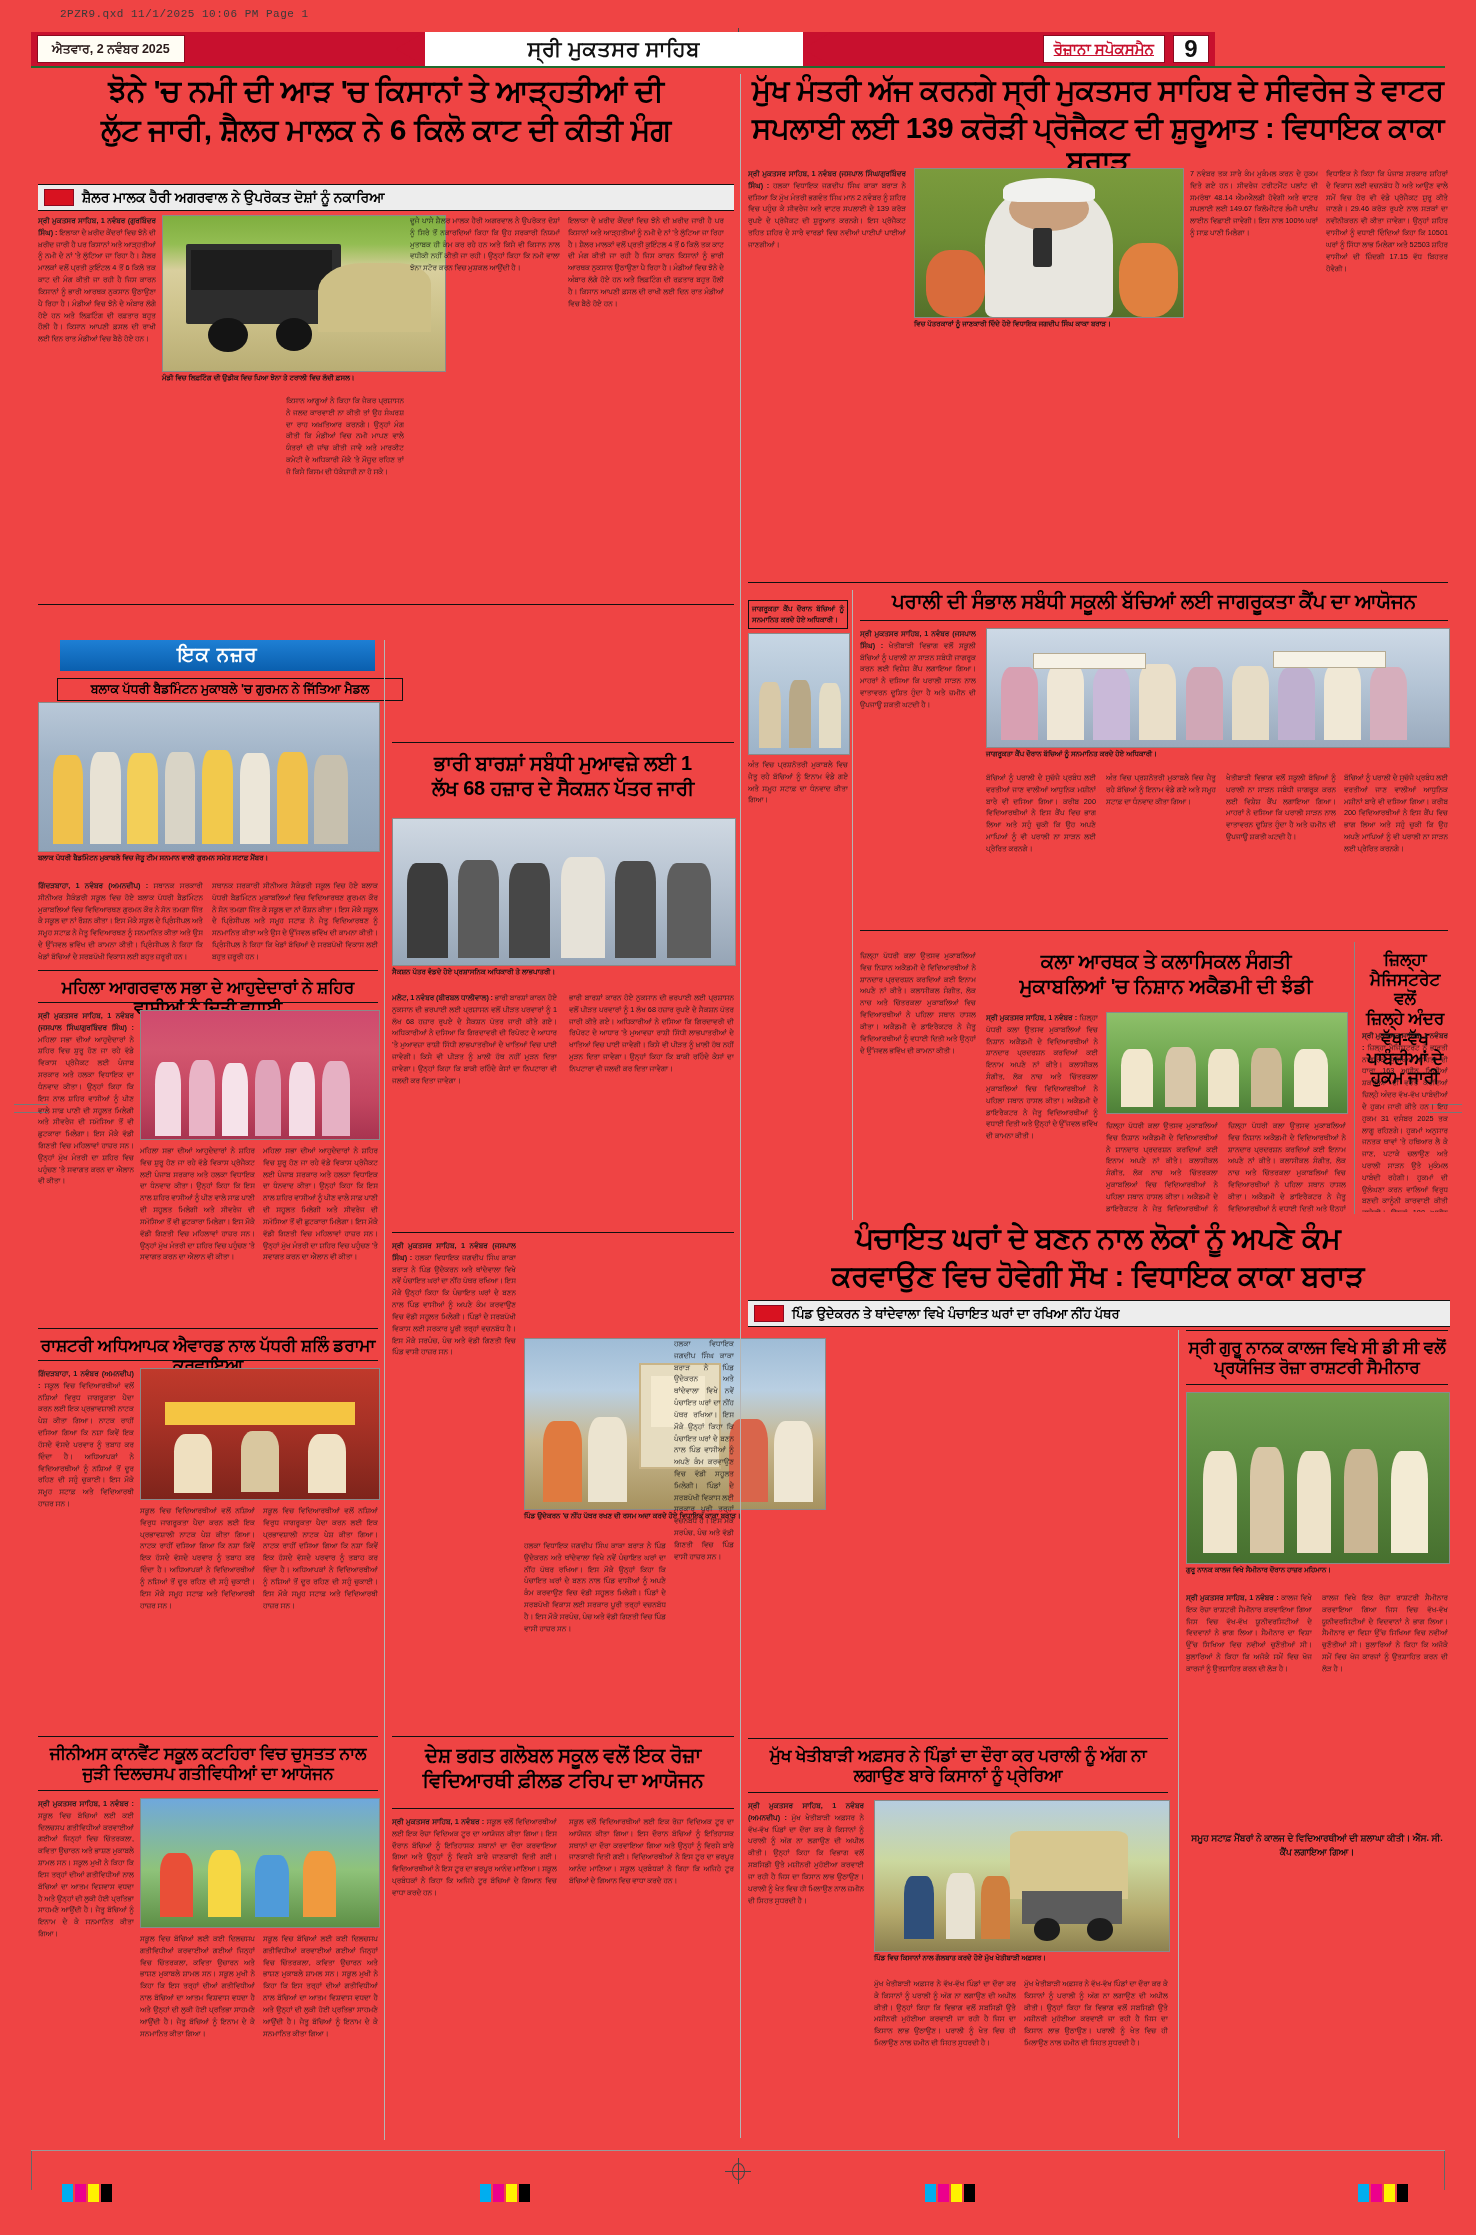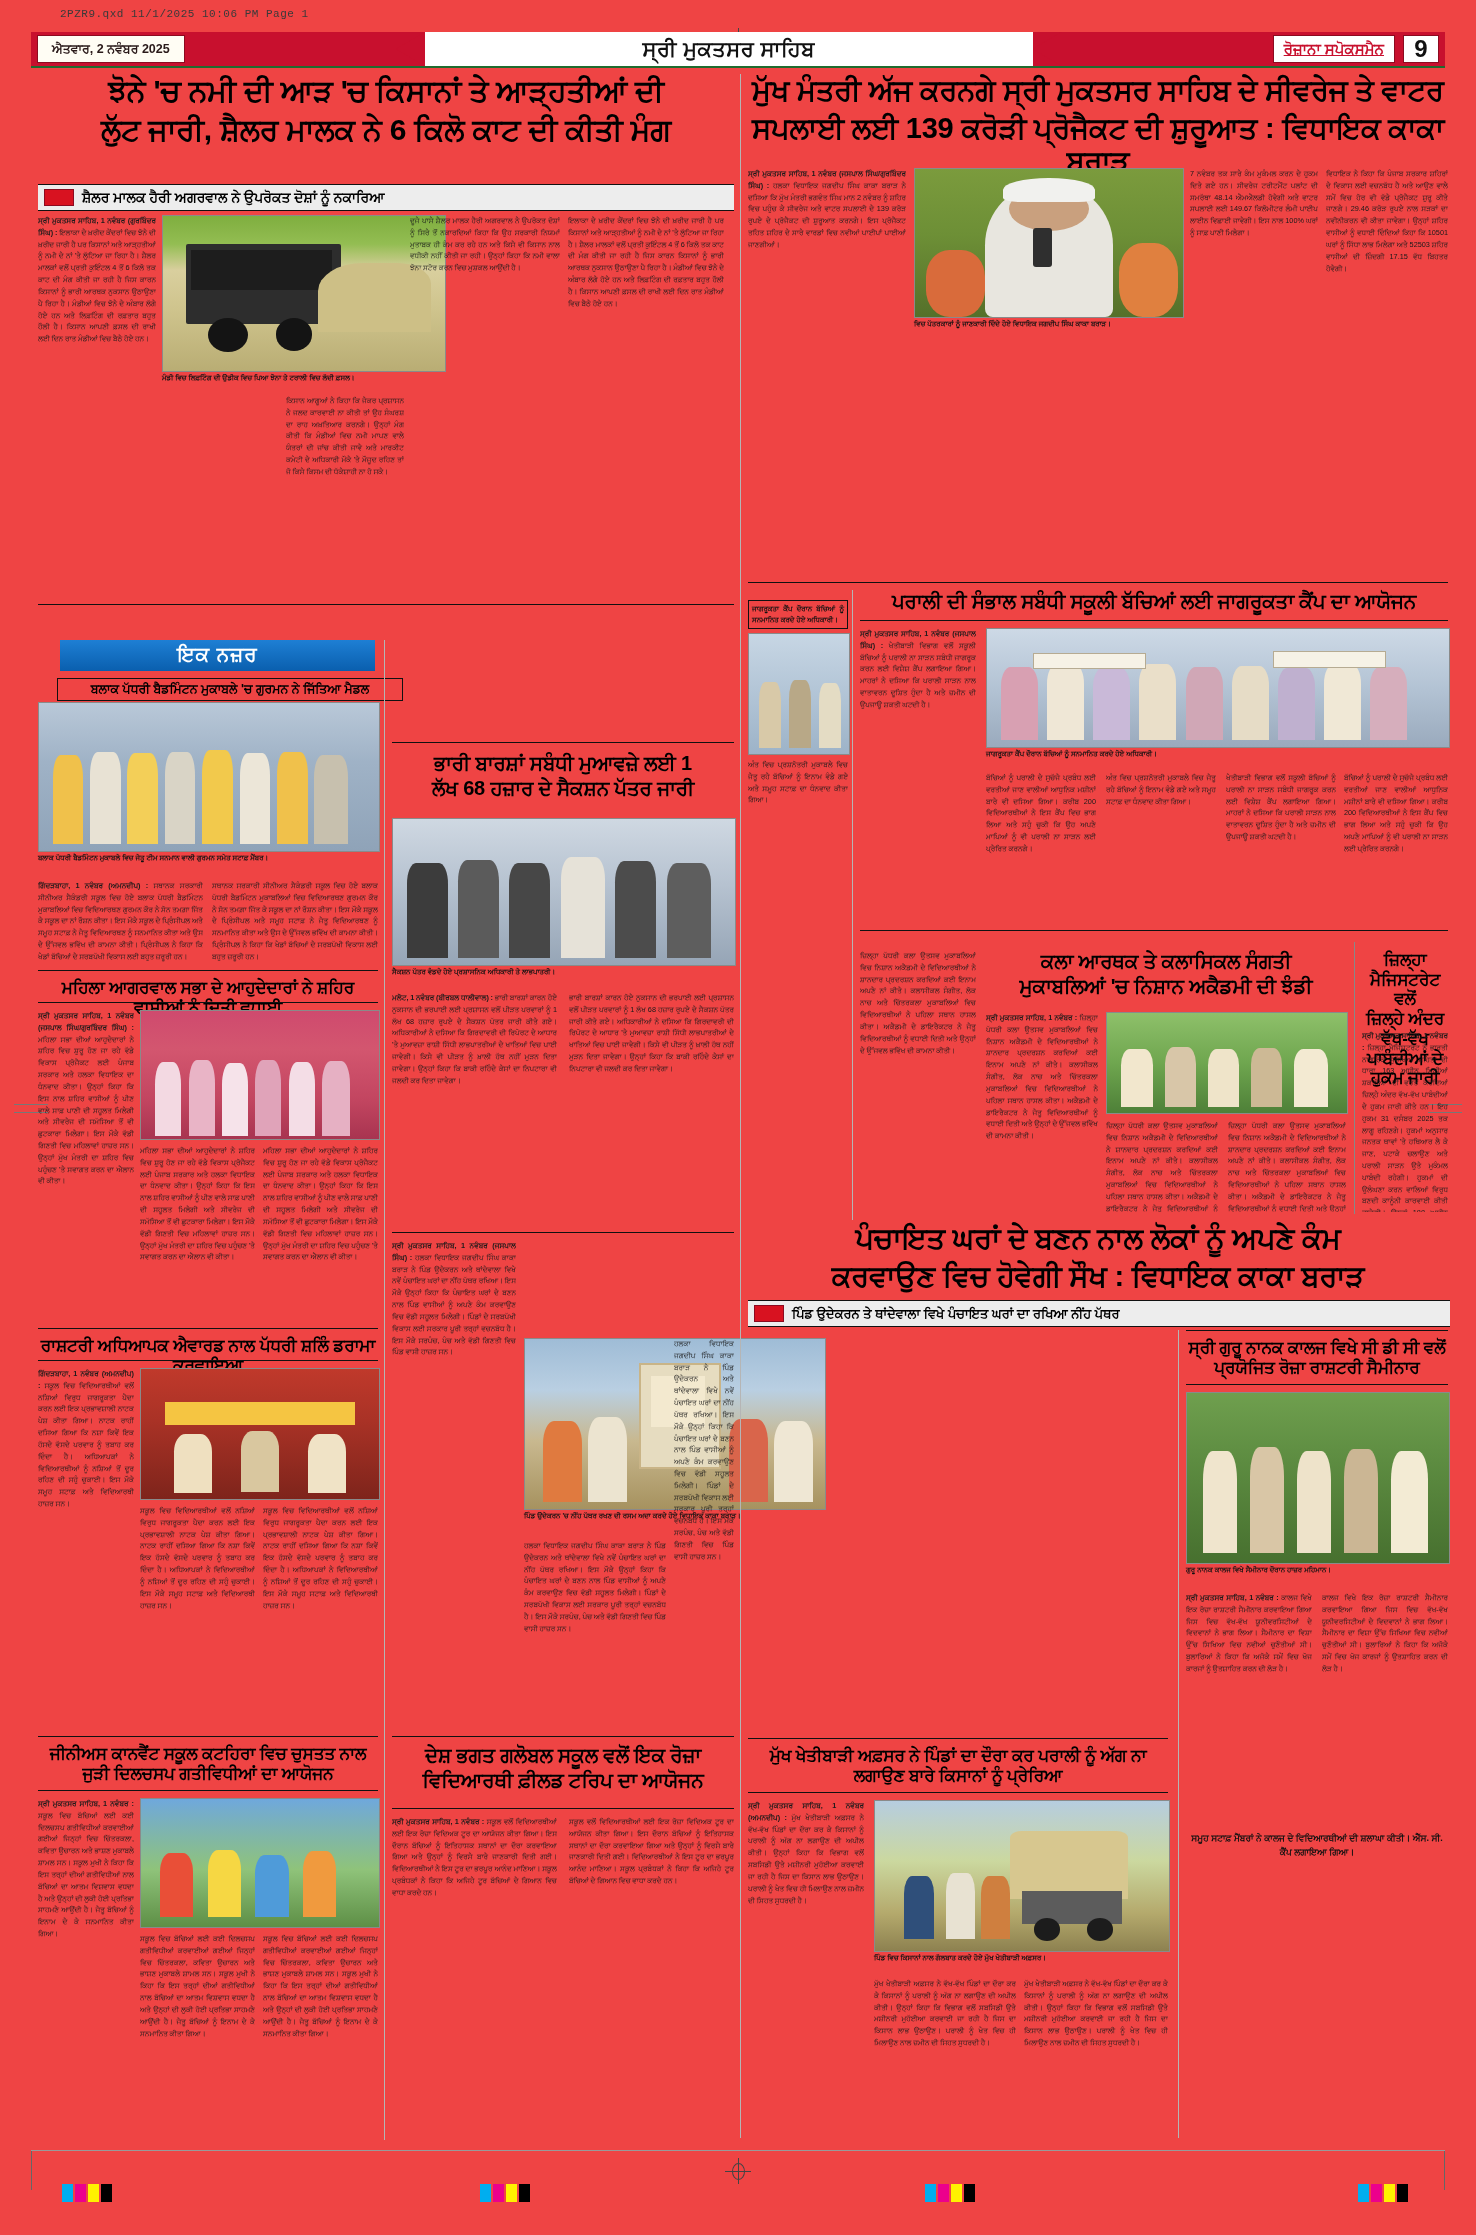--- a/index.html
+++ b/index.html
@@ -40,21 +40,21 @@
   .cm-top { top: 28px; left: 725px; }
   .cm-bottom { top: 2158px; left: 725px; }
   .reg-left { position:absolute; left: 14px; top: 1104px; width: 34px; height: 1px; background:#777; }
   .reg-left2 { position:absolute; left: 14px; top: 1112px; width: 34px; height: 1px; background:#777; }
   .reg-right { position:absolute; right: 14px; top: 1104px; width: 34px; height: 1px; background:#777; }
   .reg-right2 { position:absolute; right: 14px; top: 1112px; width: 34px; height: 1px; background:#777; }
   .tick { position:absolute; background:#666; }
 
   
   .masthead {
-    position: absolute; left: 31px; top: 32px; width: 1414px; height: 34px;
+    position: absolute; left: 31px; top: 32px; width: 1184px; height: 34px;
     background: #c8102e;
     display: flex; align-items: stretch;
   }
   .date-plate {
     margin: 3px 0 3px 6px;
     background: #fffdf4;
     border: 1.5px solid #8c0b20;
     padding: 0 14px;
     display: flex; align-items: center;
     font-size: 12.5px; font-weight: bold; color: #2a1a1a;

